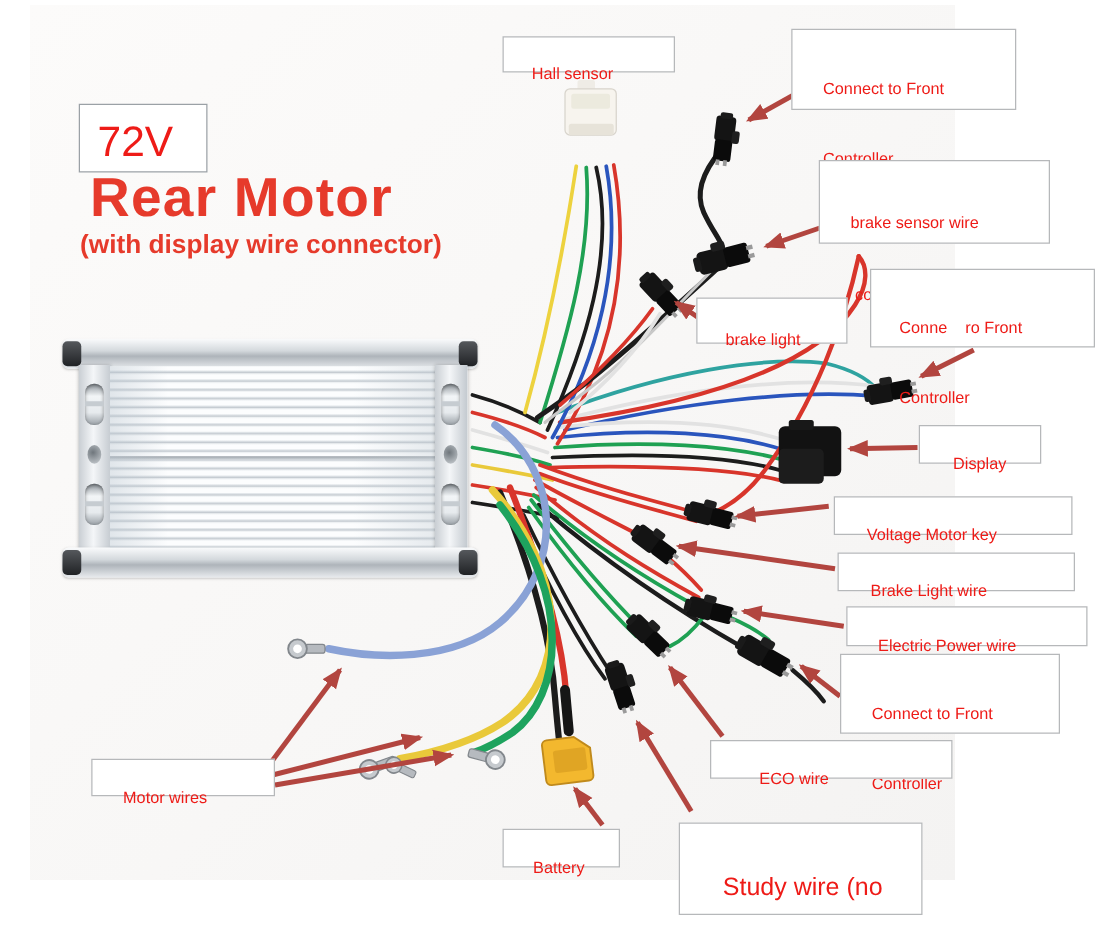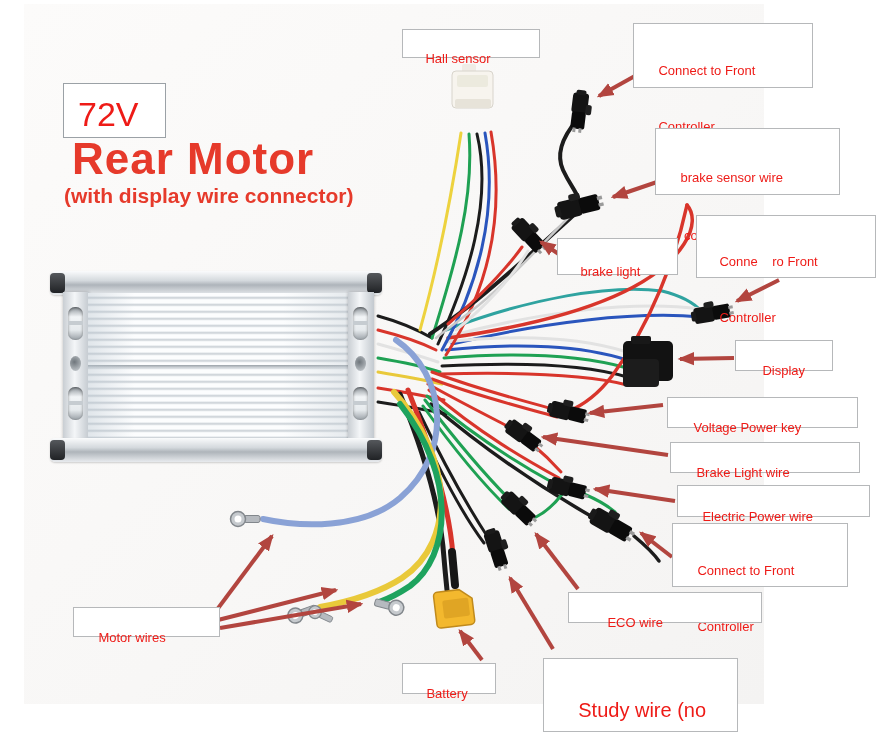--- a/index.html
+++ b/index.html
@@ -241,21 +241,21 @@
     <span>brake light</span>
   </div>
   <div class="lbl" id="lb-fcm">
     <span>Conne&nbsp;&nbsp;&nbsp;&nbsp;ro Front</span><br>
     <span>Controller</span>
   </div>
   <div class="lbl" id="lb-disp">
     <span>Display</span>
   </div>
   <div class="lbl" id="lb-vlk">
-    <span>Voltage Power key</span>
+    <span>Voltage Motor key</span>
   </div>
   <div class="lbl" id="lb-blw">
     <span>Brake Light wire</span>
   </div>
   <div class="lbl" id="lb-epw">
     <span>Electric Power wire</span>
   </div>
   <div class="lbl" id="lb-fcl">
     <span>Connect to Front</span><br>
     <span>Controller</span>

